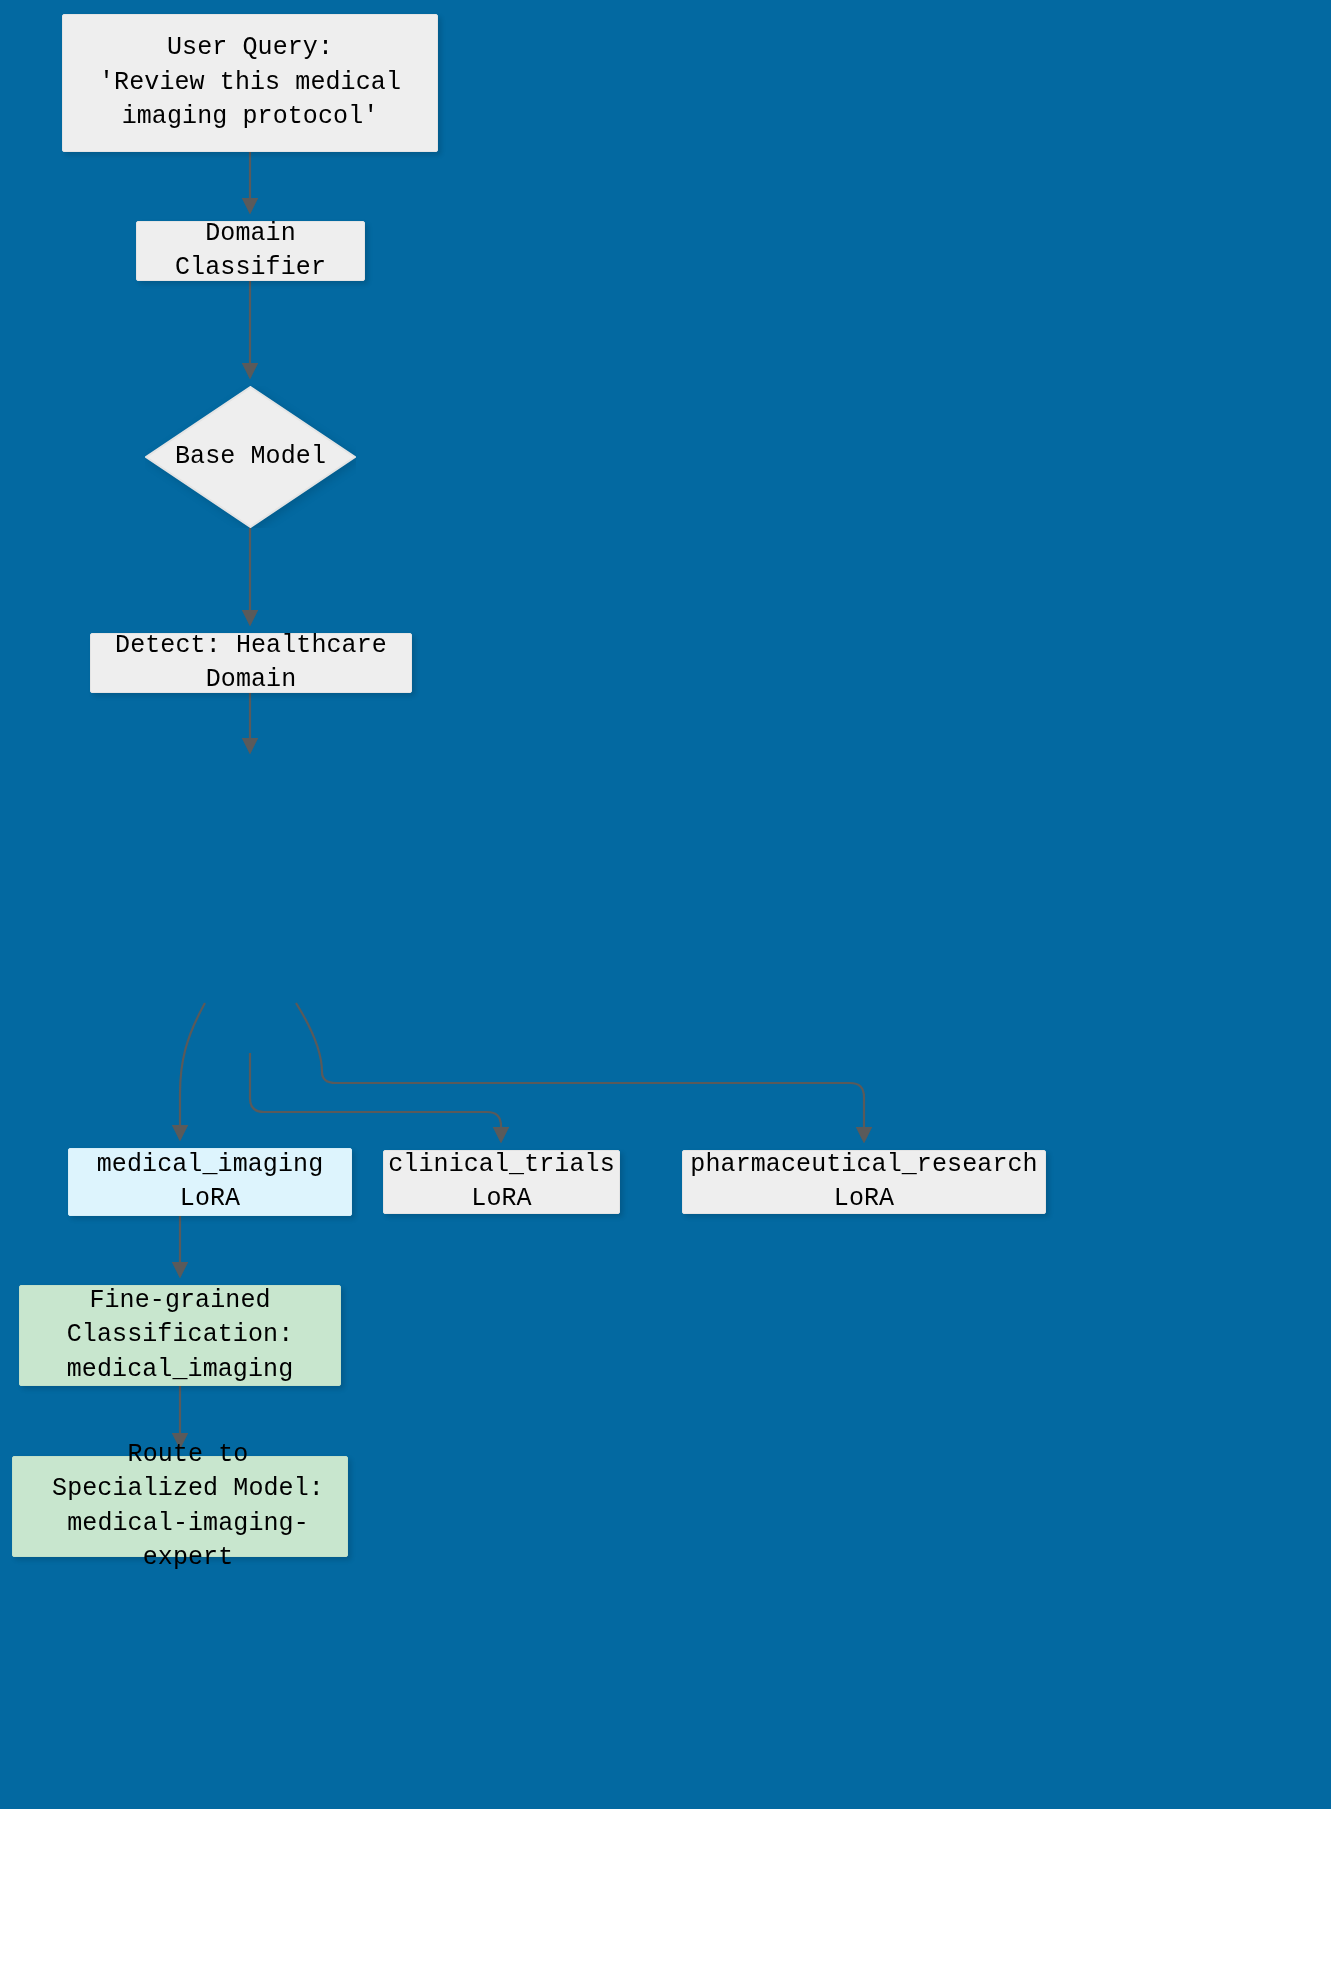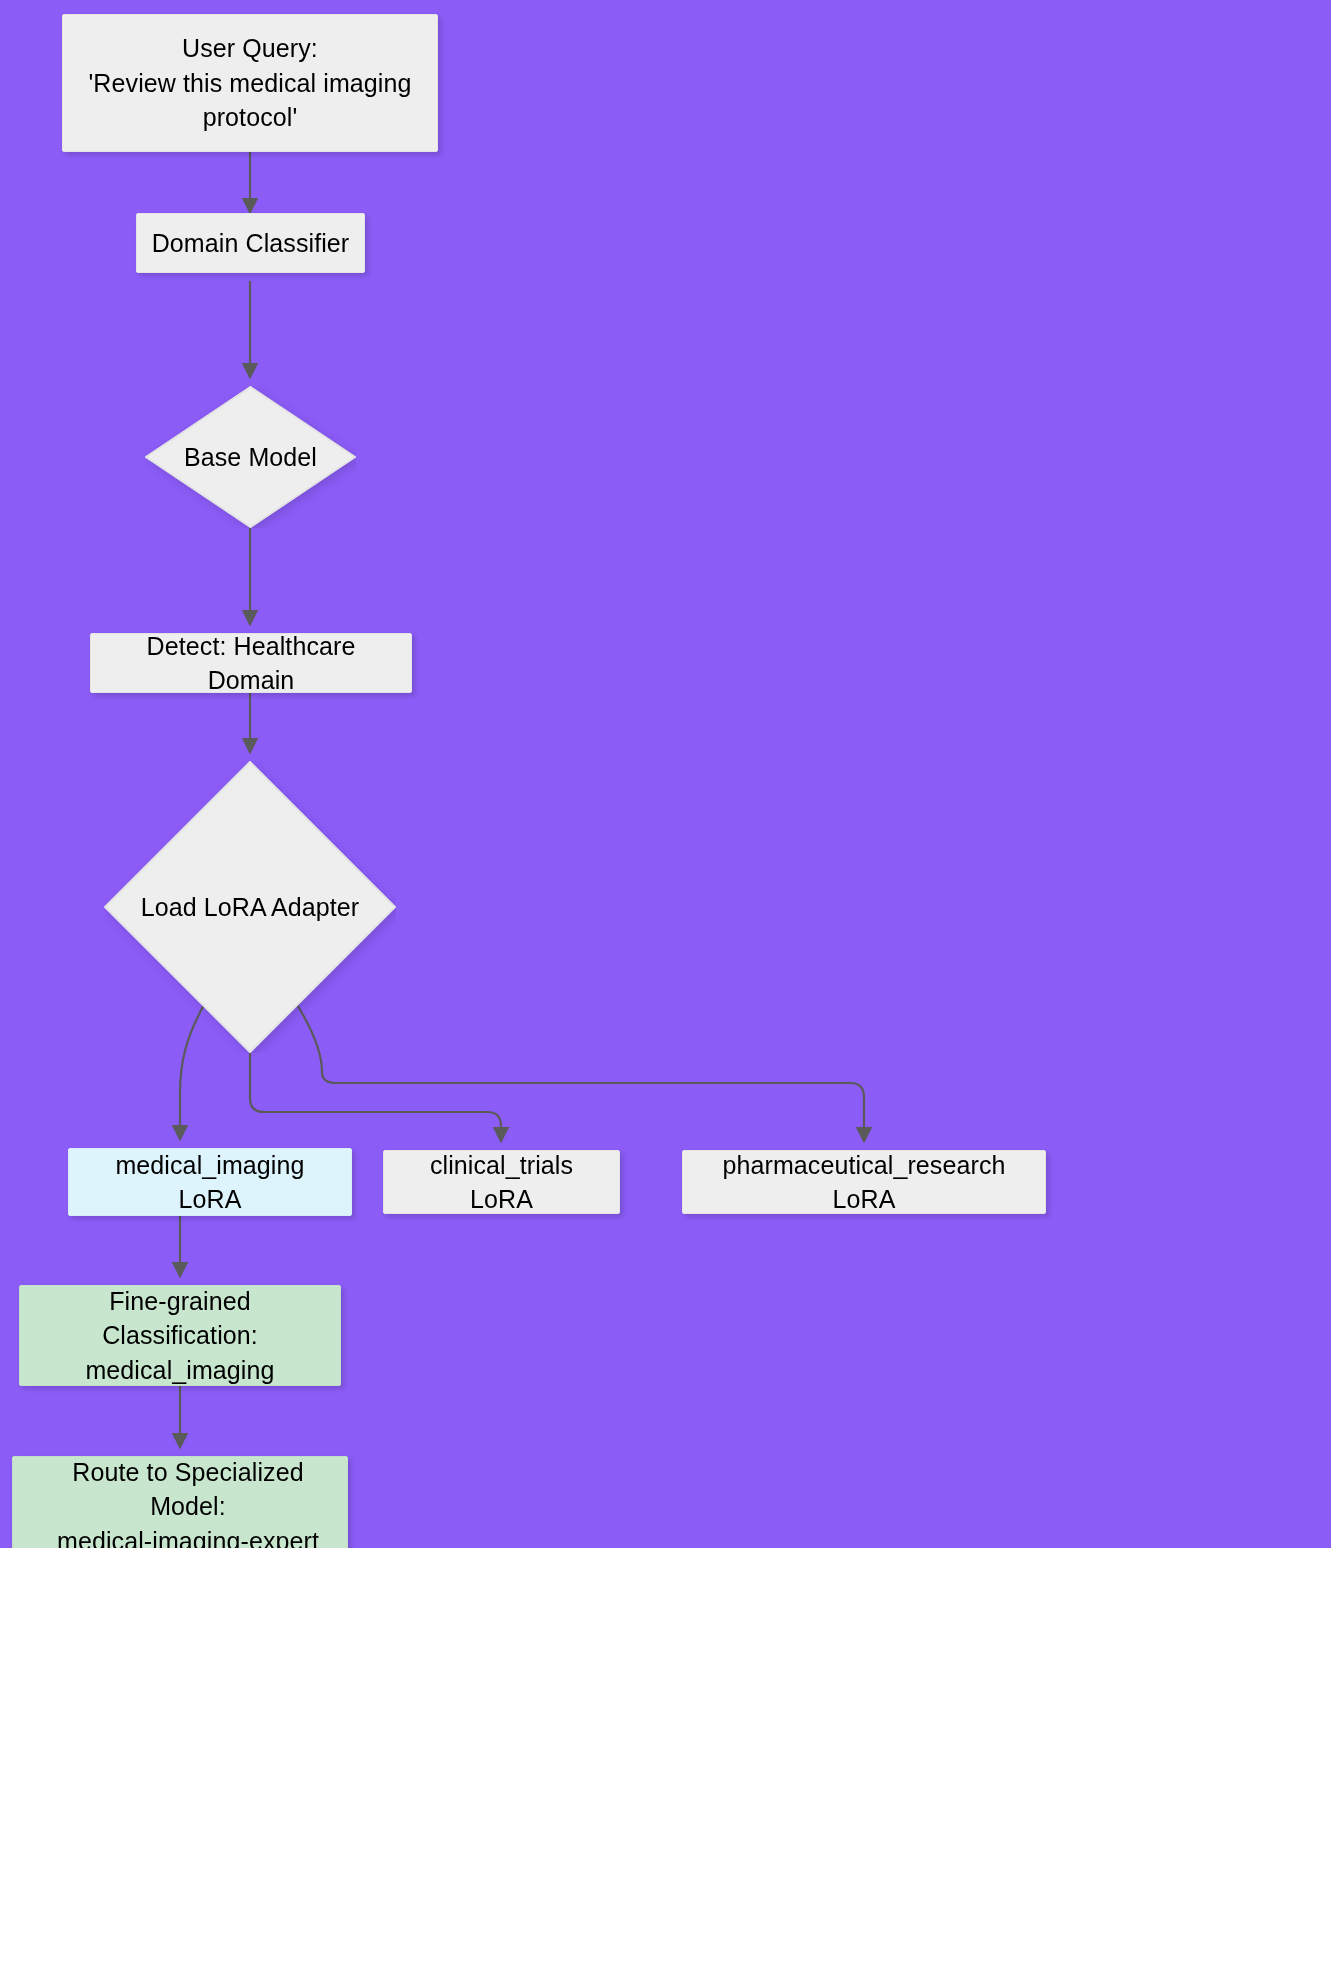--- a/index.html
+++ b/index.html
@@ -7,23 +7,24 @@
     padding: 0;
     background: #ffffff;
   }
   body {
     font-family: "Liberation Sans", sans-serif;
     -webkit-font-smoothing: antialiased;
   }
   #diagram-root {
     position: relative;
     width: 1331px;
-    height: 1548px;
-    background: #8b5cf6;
+    height: 1809px;
+    background: #0369a1;
     overflow: hidden;
+    font-family: Liberation Mono, monospace;
   }
   #edge-layer {
     position: absolute;
     left: 0;
     top: 0;
     width: 1331px;
     height: 1970px;
     pointer-events: none;
   }
   .node {
@@ -106,41 +107,35 @@
 
       <path d="M 180 1386 L 180 1447"></path>
     </g>
   </svg>
 
   <div class="node node-rect" style="left:62px; top:14px; width:376px; height:138px;">
     <span class="node-label">User Query:
 'Review this medical imaging protocol'</span>
   </div>
 
-  <div class="node node-rect" style="left:136px; top:213px; width:229px; height:60px;">
+  <div class="node node-rect" style="left:136px; top:221px; width:229px; height:60px;">
     <span class="node-label">Domain Classifier</span>
   </div>
 
   <div class="node node-diamond" style="left:145px; top:386px; width:211px; height:142px;">
     <svg class="diamond-shape" viewBox="0 0 211 142" preserveAspectRatio="none">
       <polygon points="105.5,1 210,71 105.5,141 1,71" fill="#eeeeee" stroke="#e4e4e4" stroke-width="2" style="filter:drop-shadow(3px 3px 4px rgba(0,0,0,0.13));"></polygon>
     </svg>
     <span class="node-label">Base Model</span>
   </div>
 
   <div class="node node-rect" style="left:90px; top:633px; width:322px; height:60px;">
     <span class="node-label">Detect: Healthcare Domain</span>
   </div>
 
-  <div class="node node-diamond" style="left:104px; top:761px; width:292px; height:292px;">
-    <svg class="diamond-shape" viewBox="0 0 292 292" preserveAspectRatio="none">
-      <polygon points="146,1 291,146 146,291 1,146" fill="#eeeeee" stroke="#e4e4e4" stroke-width="2" style="filter:drop-shadow(3px 3px 4px rgba(0,0,0,0.13));"></polygon>
-    </svg>
-    <span class="node-label">Load LoRA Adapter</span>
-  </div>
 
   <div class="node node-rect accent-blue" style="left:38px; top:1148px; width:284px; height:68px;margin-left:30px;">
     <span class="node-label">medical_imaging LoRA</span>
   </div>
 
   <div class="node node-rect" style="left:383px; top:1150px; width:237px; height:64px;">
     <span class="node-label">clinical_trials LoRA</span>
   </div>
 
   <div class="node node-rect" style="left:682px; top:1150px; width:364px; height:64px;">

